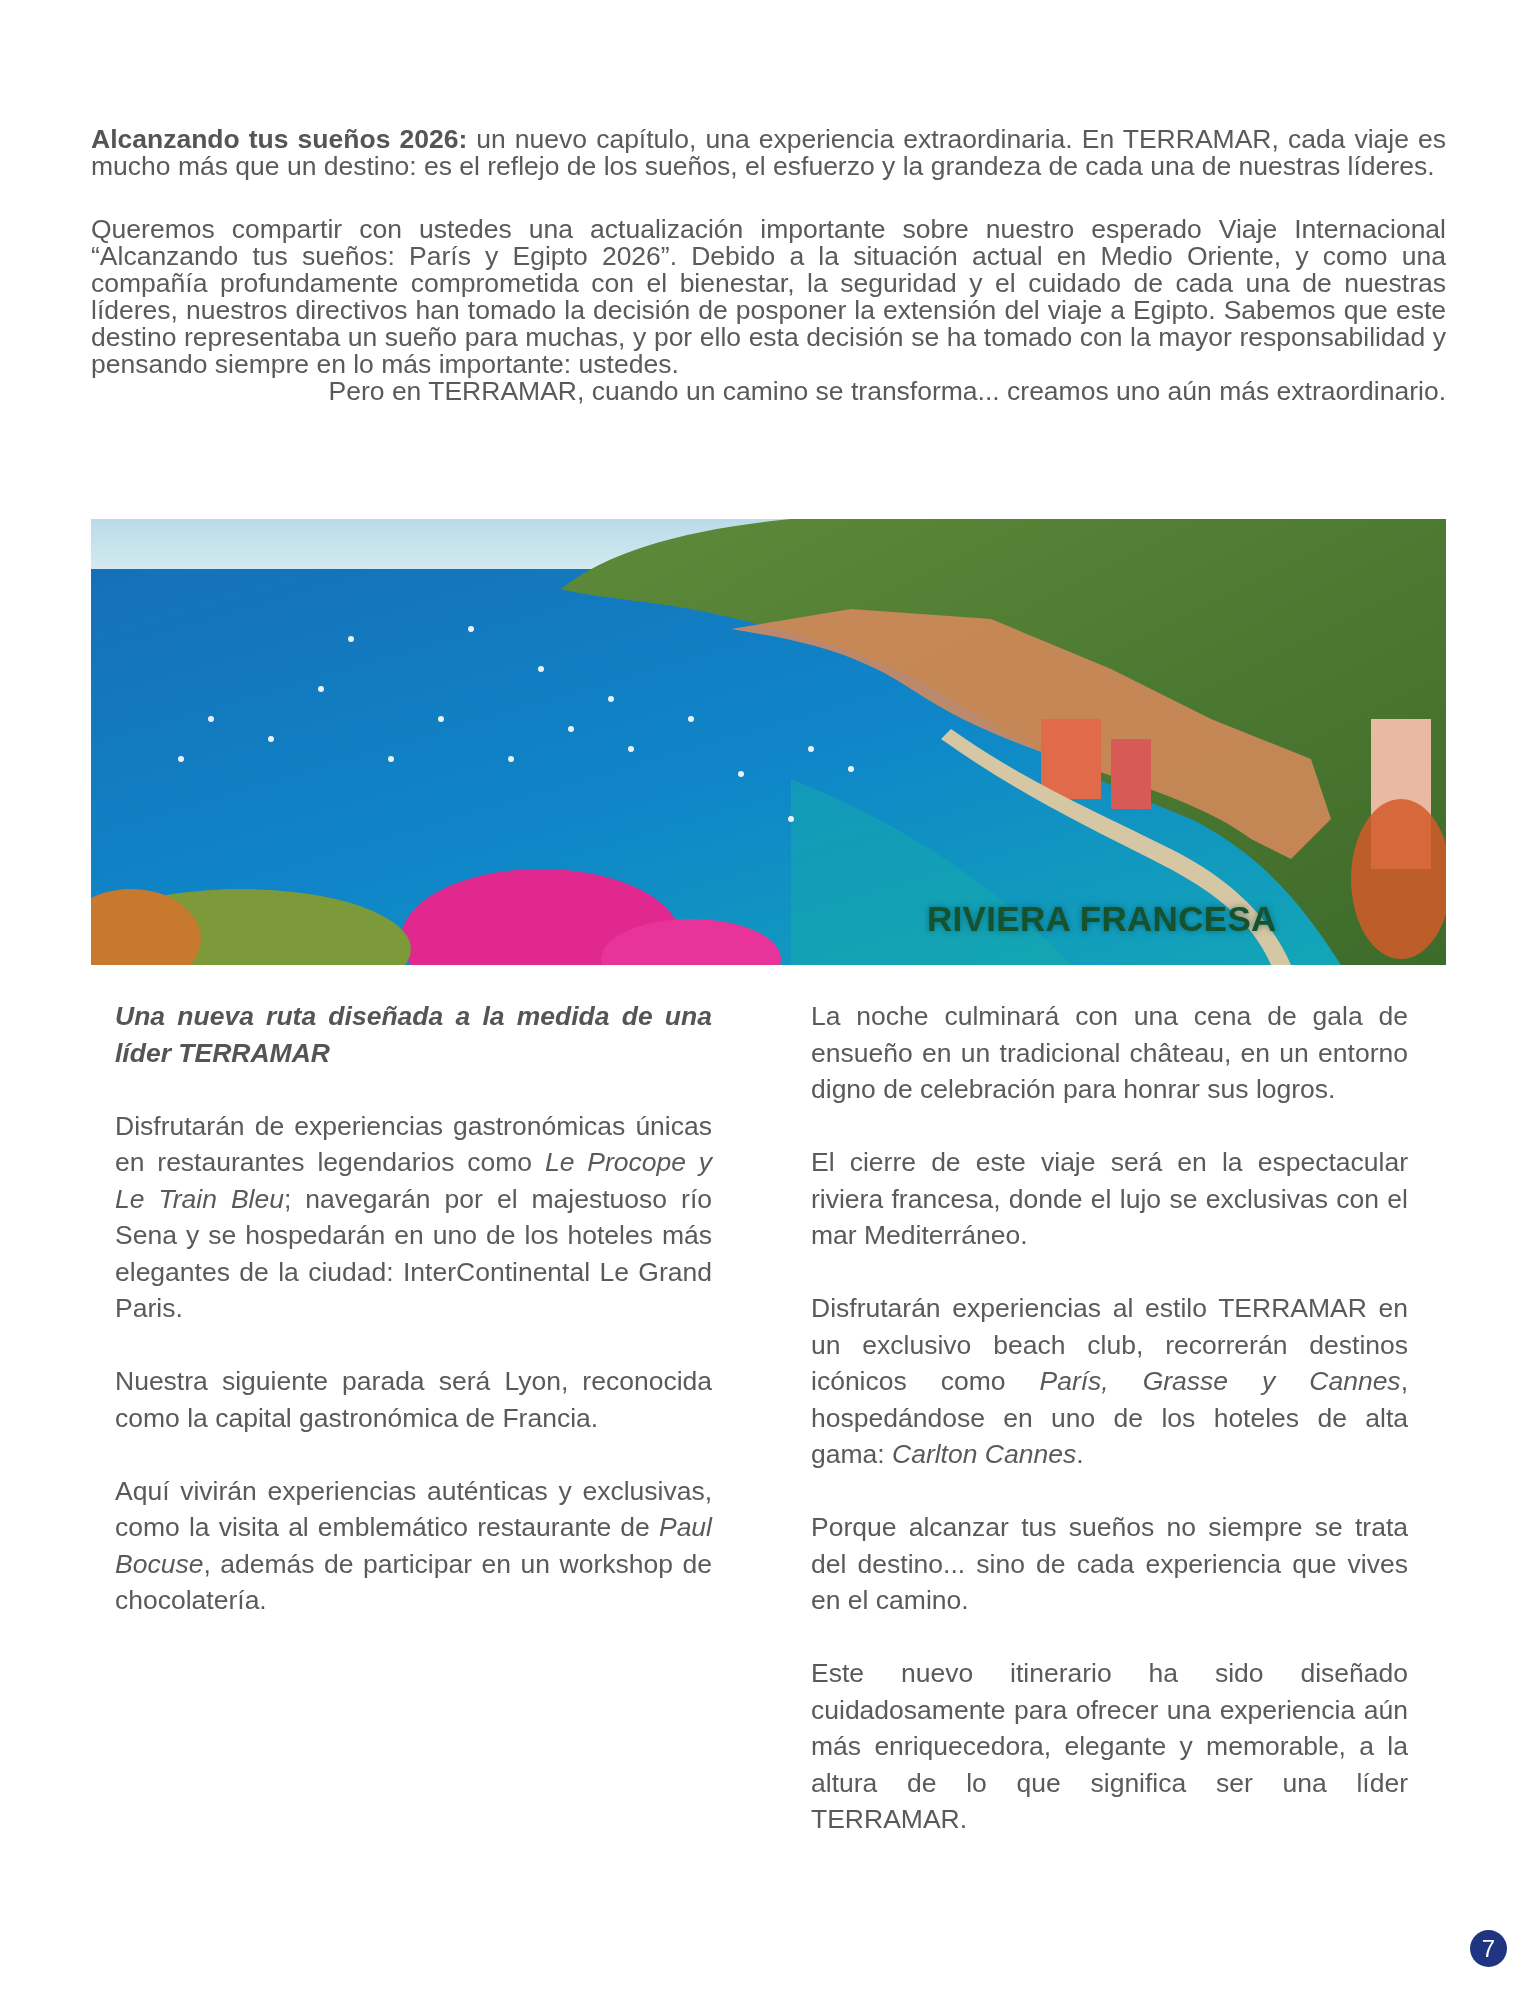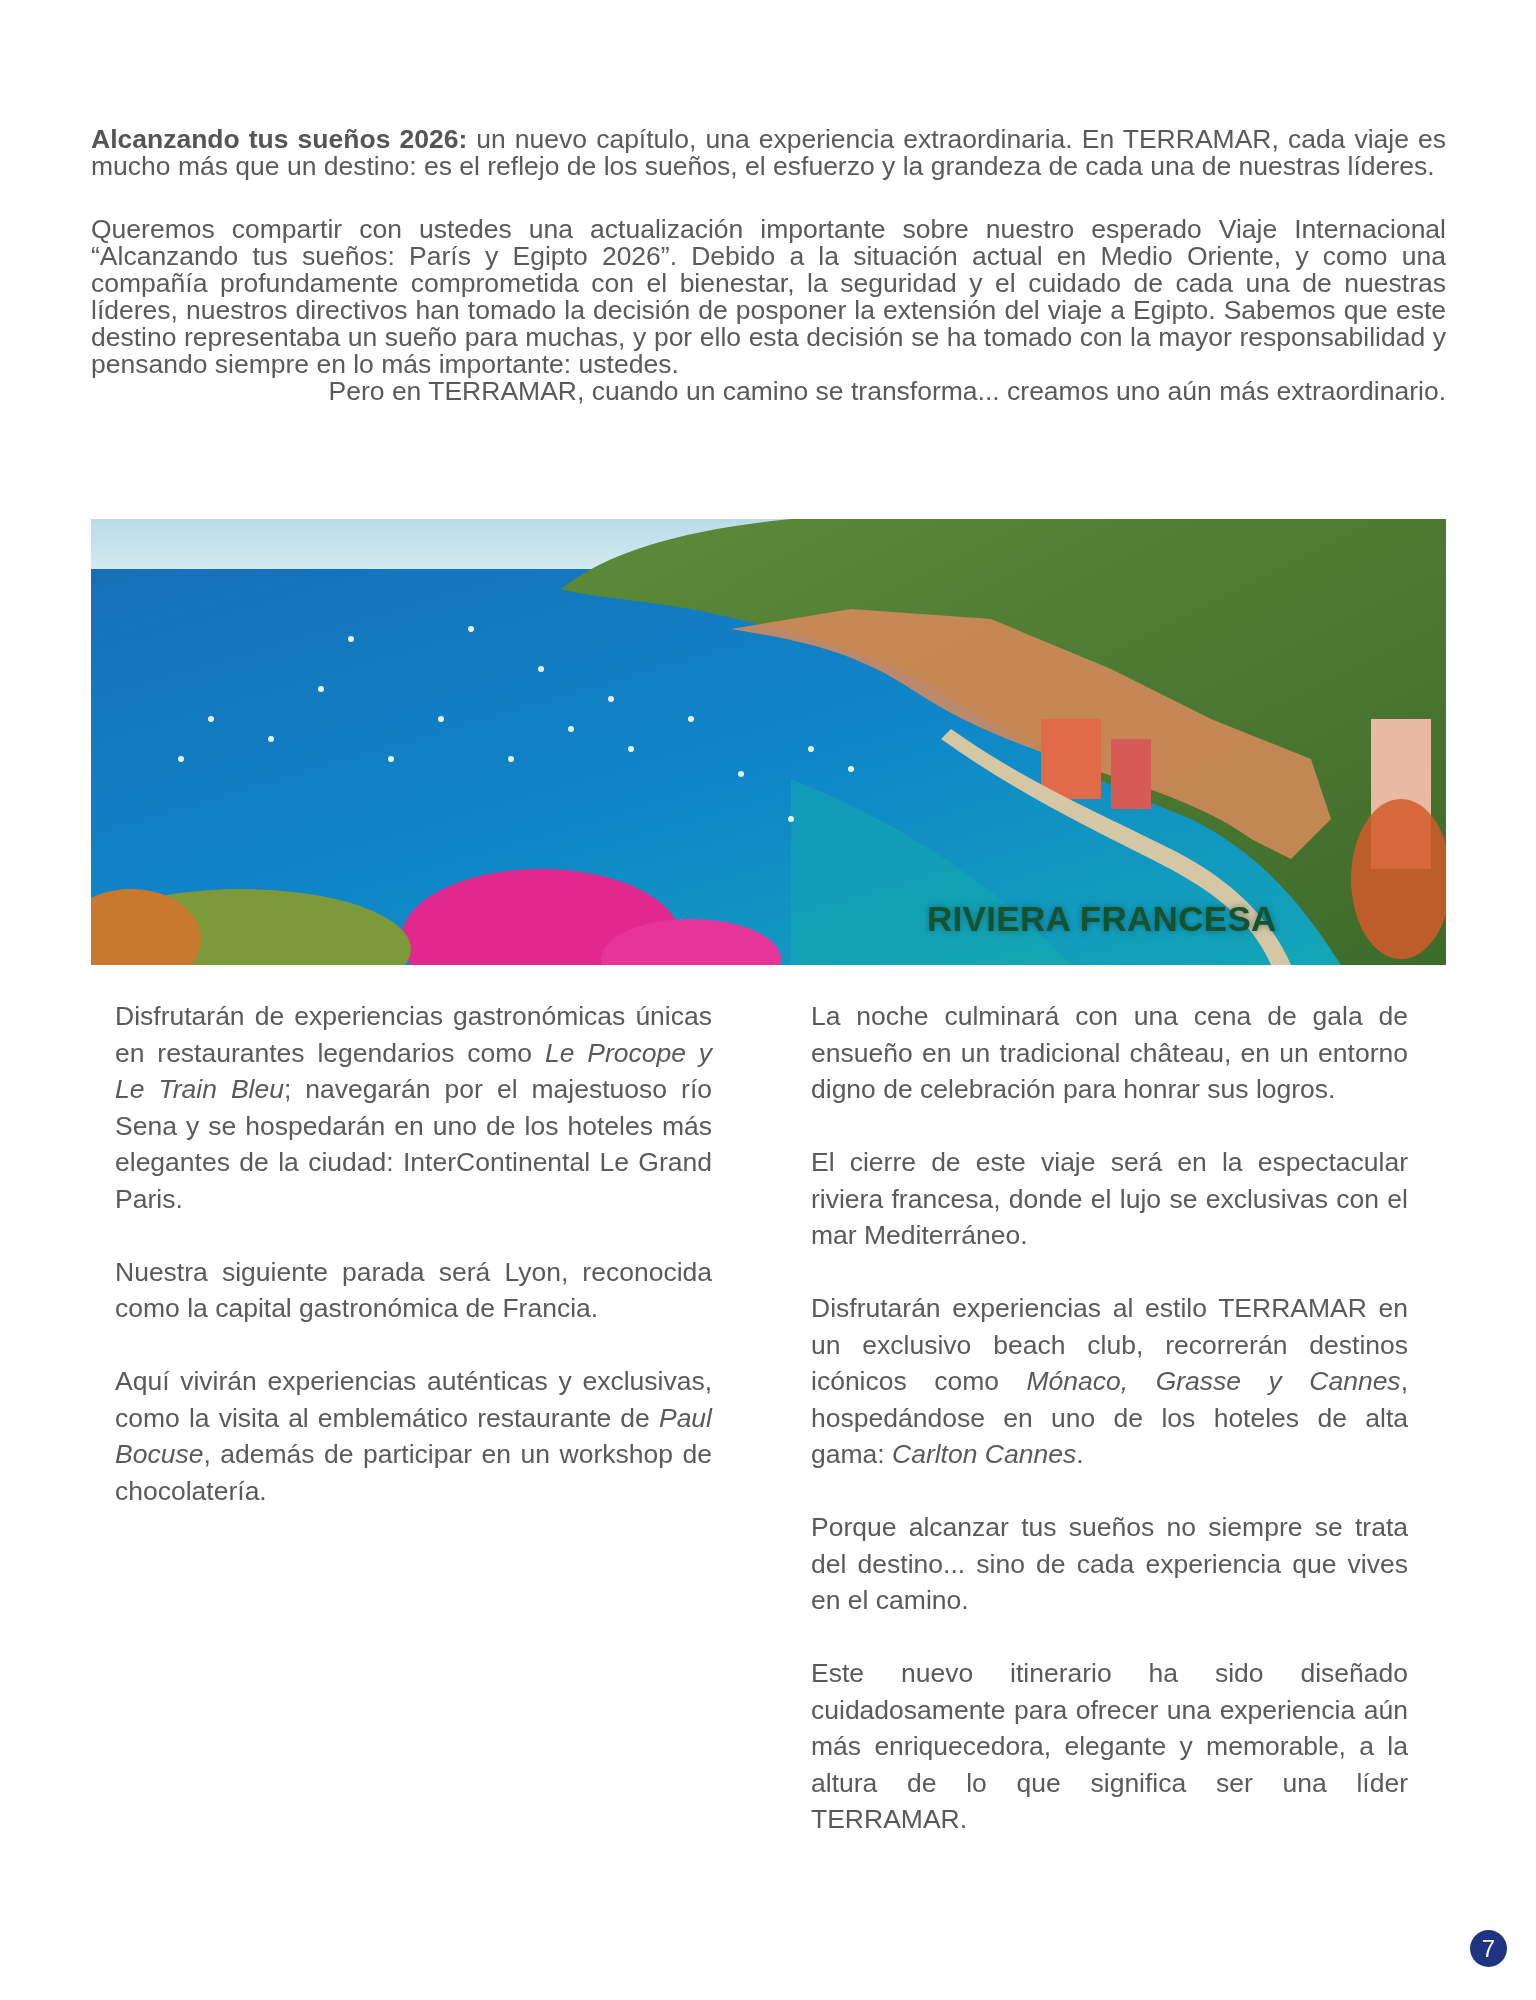--- a/index.html
+++ b/index.html
@@ -81,26 +81,27 @@
     <ellipse cx="450" cy="420" rx="140" ry="70" fill="#e0288f"></ellipse>
     <ellipse cx="600" cy="440" rx="90" ry="40" fill="#e8349a"></ellipse>
     <ellipse cx="150" cy="430" rx="170" ry="60" fill="#7c9a3a"></ellipse>
     <ellipse cx="40" cy="420" rx="70" ry="50" fill="#c7792e"></ellipse>
     <ellipse cx="1310" cy="360" rx="50" ry="80" fill="#d25b2a" opacity="0.85"></ellipse>
   </svg>
   <div class="hero-caption">RIVIERA FRANCESA</div>
 </div>
 
 <div class="col col-left">
+  <h2>Una nueva ruta diseñada a la medida de una líder TERRAMAR</h2>
   <p><span>Disfrutarán de experiencias gastronómicas únicas en restaurantes legendarios como </span><em>Le Procope y Le Train Bleu</em><span>; navegarán por el majestuoso río Sena y se hospedarán en uno de los hoteles más elegantes de la ciudad: InterContinental Le Grand Paris.</span></p>
   <p>Nuestra siguiente parada será Lyon, reconocida como la capital gastronómica de Francia.</p>
   <p><span>Aquí vivirán experiencias auténticas y exclusivas, como la visita al emblemático restaurante de </span><em>Paul Bocuse</em><span>, además de participar en un workshop de chocolatería.</span></p>
 </div>
 
 <div class="col col-right">
   <p>La noche culminará con una cena de gala de ensueño en un tradicional château, en un entorno digno de celebración para honrar sus logros.</p>
   <p>El cierre de este viaje será en la espectacular riviera francesa, donde el lujo se exclusivas con el mar Mediterráneo.</p>
-  <p><span>Disfrutarán experiencias al estilo TERRAMAR en un exclusivo beach club, recorrerán destinos icónicos como </span><em>Mónaco, Grasse y Cannes</em><span>, hospedándose en uno de los hoteles de alta gama: </span><em>Carlton Cannes</em><span>.</span></p>
+  <p><span>Disfrutarán experiencias al estilo TERRAMAR en un exclusivo beach club, recorrerán destinos icónicos como </span><em>París, Grasse y Cannes</em><span>, hospedándose en uno de los hoteles de alta gama: </span><em>Carlton Cannes</em><span>.</span></p>
   <p>Porque alcanzar tus sueños no siempre se trata del destino... sino de cada experiencia que vives en el camino.</p>
   <p>Este nuevo itinerario ha sido diseñado cuidadosamente para ofrecer una experiencia aún más enriquecedora, elegante y memorable, a la altura de lo que significa ser una líder TERRAMAR.</p>
 </div>
 
 <div class="page-num">7</div>
 
 </body></html>

